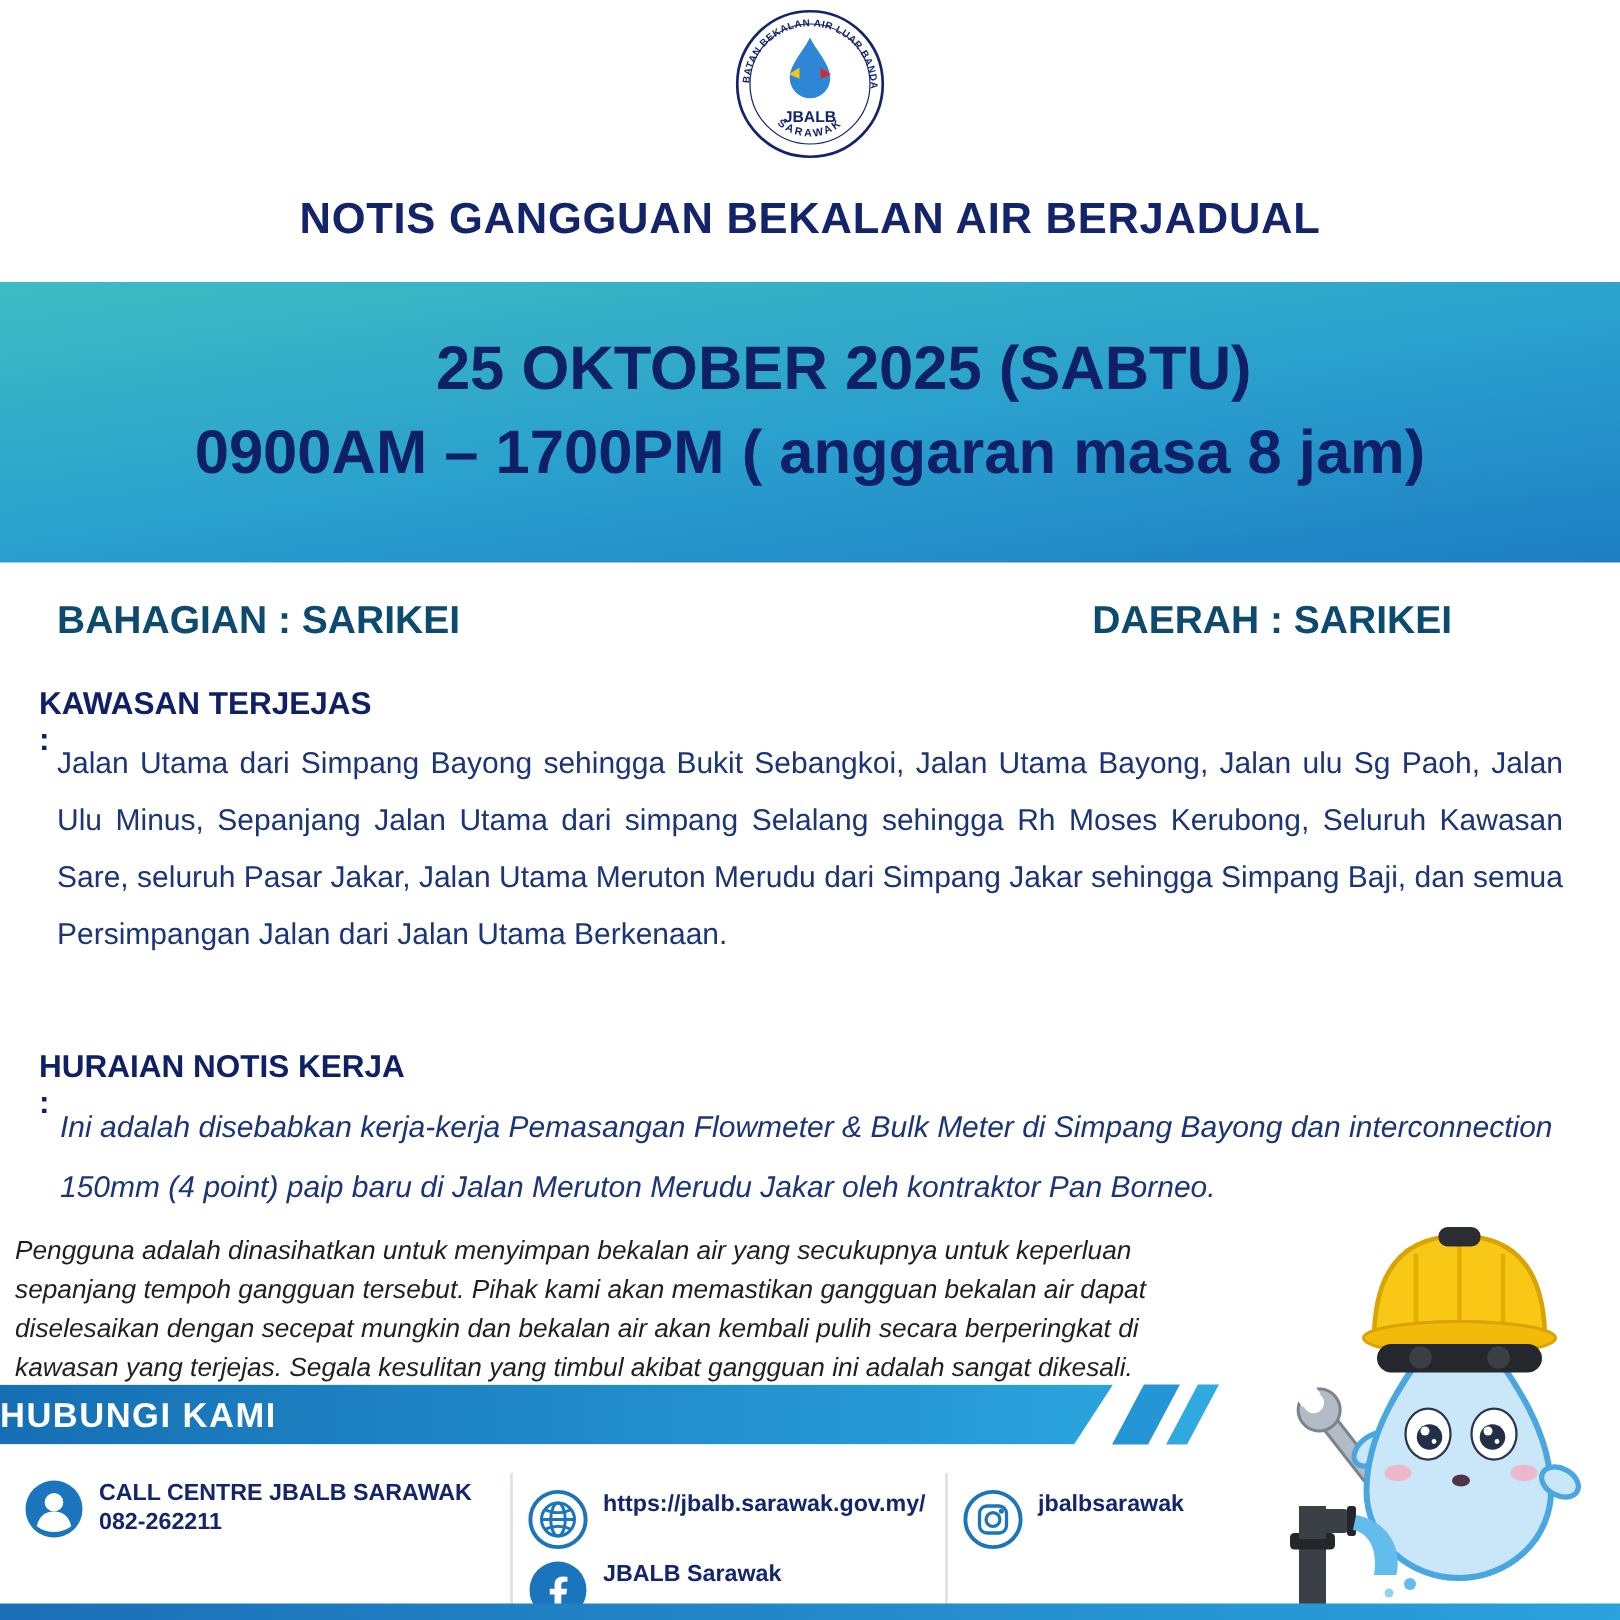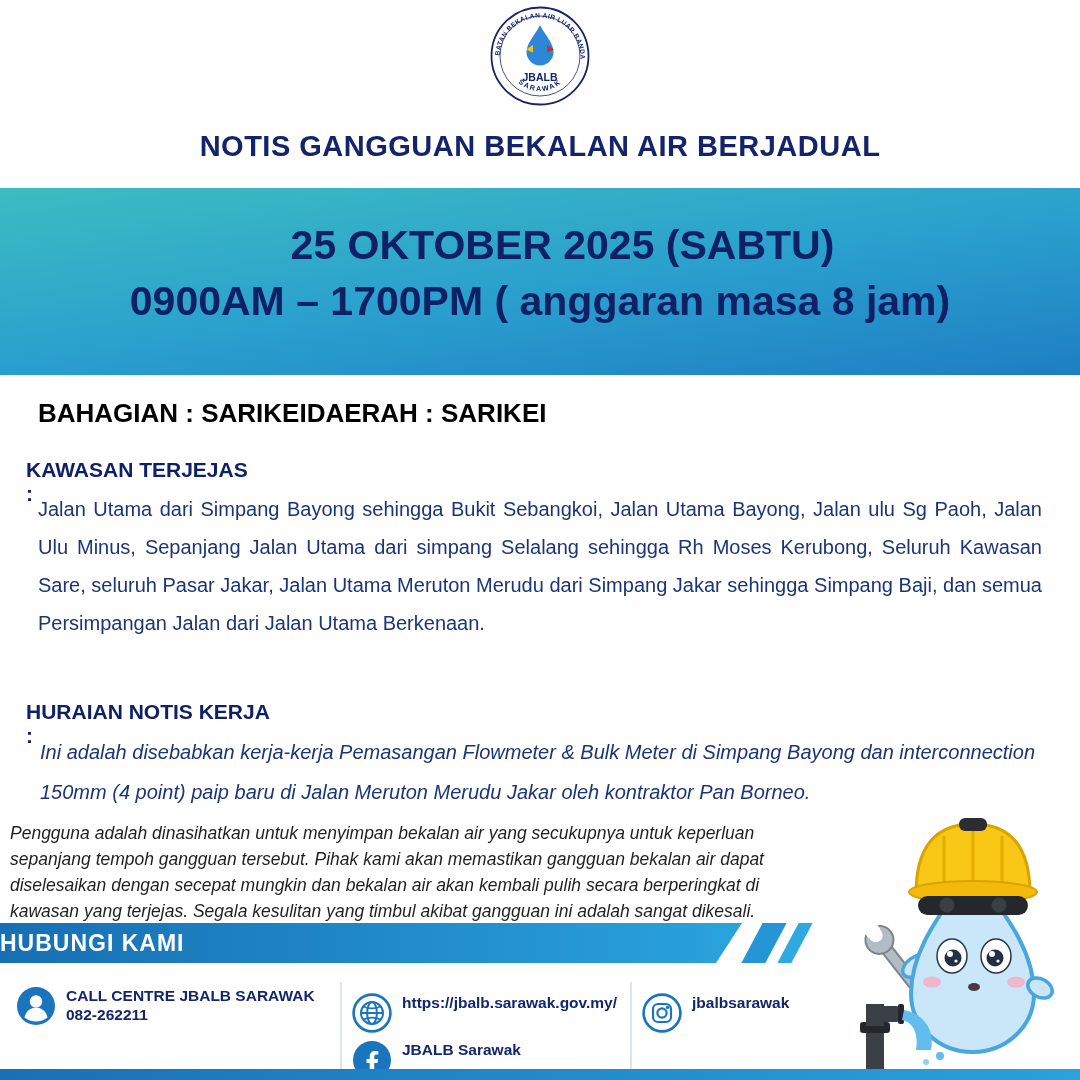--- a/index.html
+++ b/index.html
@@ -14,21 +14,21 @@
   .title{position:absolute;top:130px;left:0;width:100%;text-align:center;
     font-size:29px;font-weight:bold;color:#14246b;letter-spacing:.5px;}
   
   .banner{position:absolute;top:188px;left:0;width:1080px;height:187px;
     background:linear-gradient(172deg,#3dbcc2 0%,#2aa0ce 52%,#1e7ec3 100%);
     text-align:center;}
   .banner .date{padding-top:34px;font-size:41px;font-weight:bold;color:#0f2066;padding-left:45px;}
   .banner .time{margin-top:9px;font-size:41px;font-weight:bold;color:#0f2066;}
   
   .region-row{position:absolute;top:398px;left:38px;right:112px;display:flex;
-    font-size:26px;font-weight:bold;color:#000000;}
+    justify-content:space-between;font-size:26px;font-weight:bold;color:#0c4a6e;}
   
   .sec-heading{position:absolute;left:26px;display:flex;font-size:21px;font-weight:bold;color:#0f2066;flex-direction:column;}
   .sec-heading .lbl{width:265px;}
   .sec-kawasan{top:458px;}
   .kawasan-body{position:absolute;top:490px;left:38px;width:1004px;
     font-size:20px;line-height:38px;color:#1b3577;text-align:justify;}
   .sec-huraian{top:700px;}
   .huraian-body{position:absolute;top:732px;left:40px;width:1000px;
     font-size:20px;line-height:40px;font-style:italic;color:#1b3577;}
   .advisory{position:absolute;top:820px;left:10px;width:784px;

